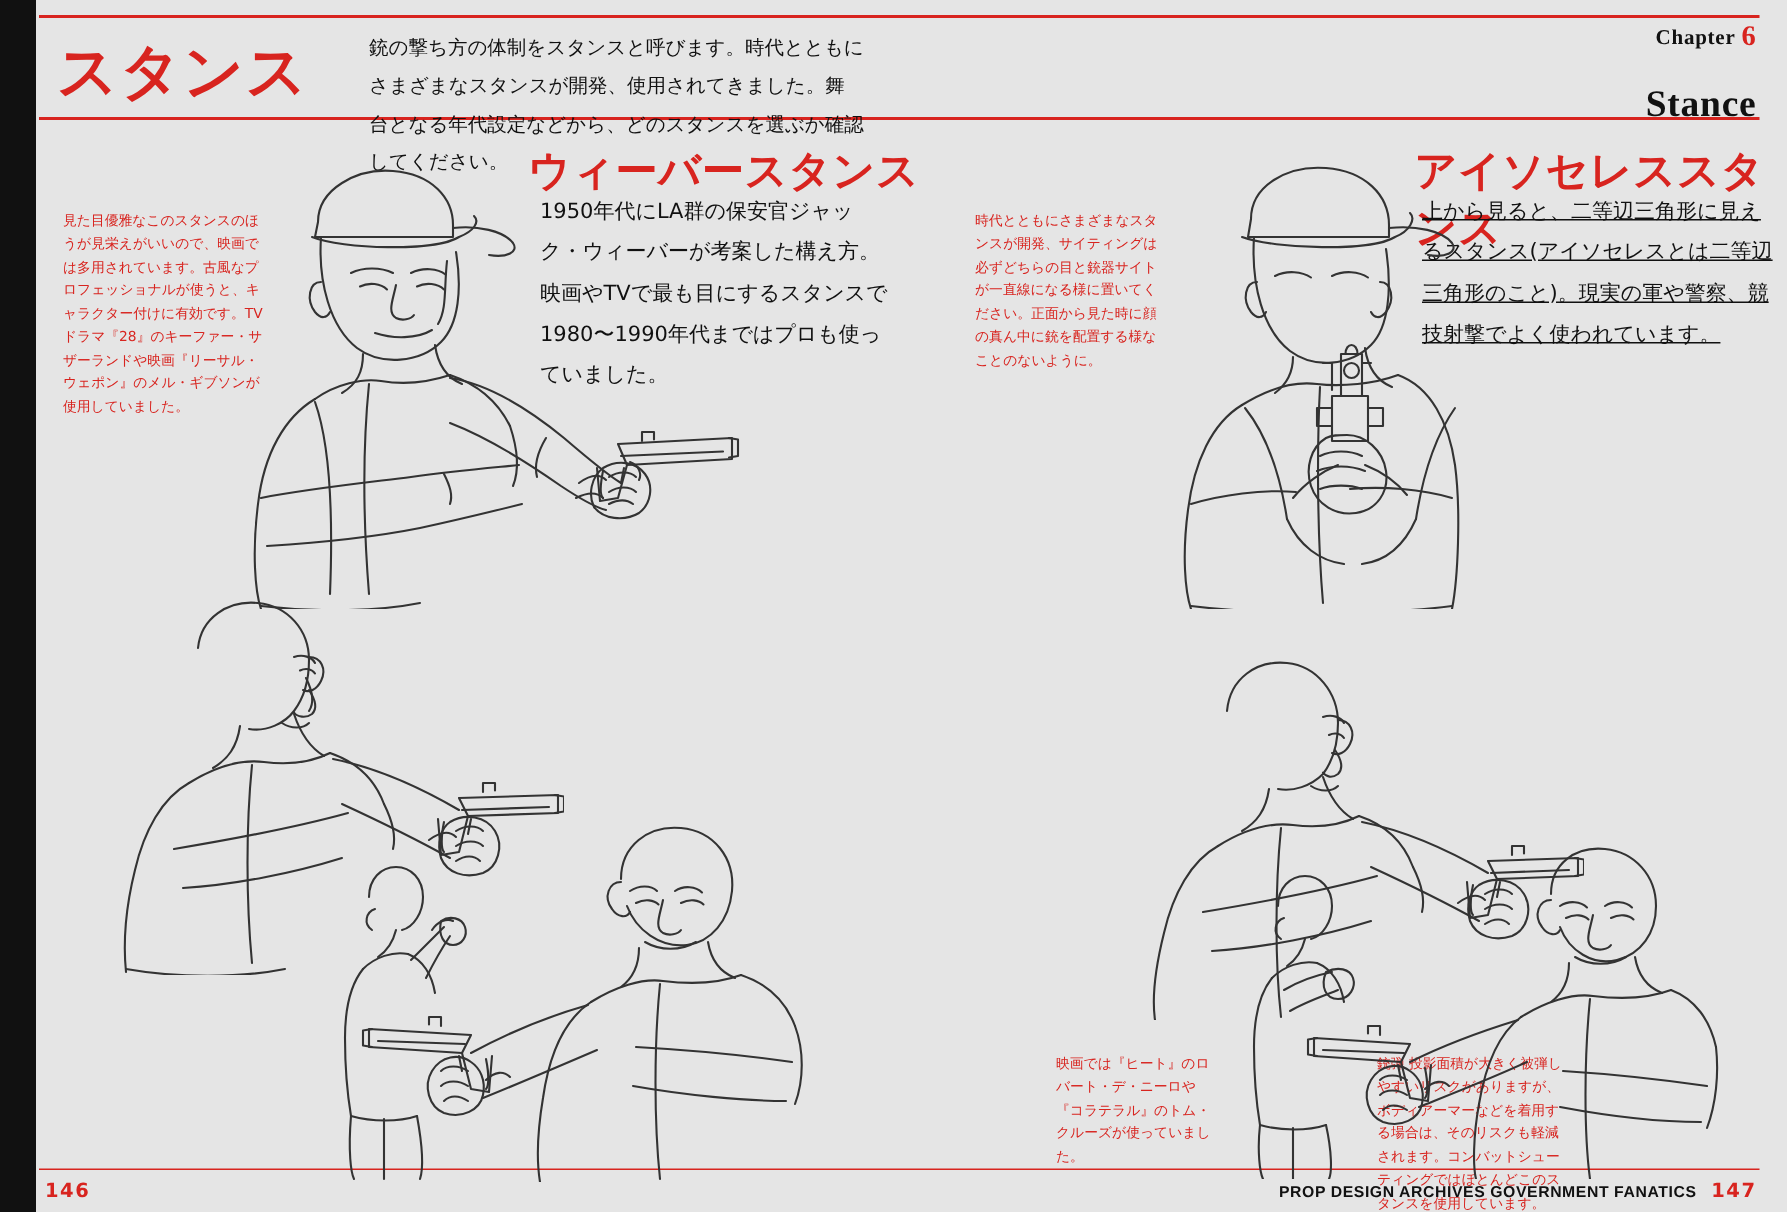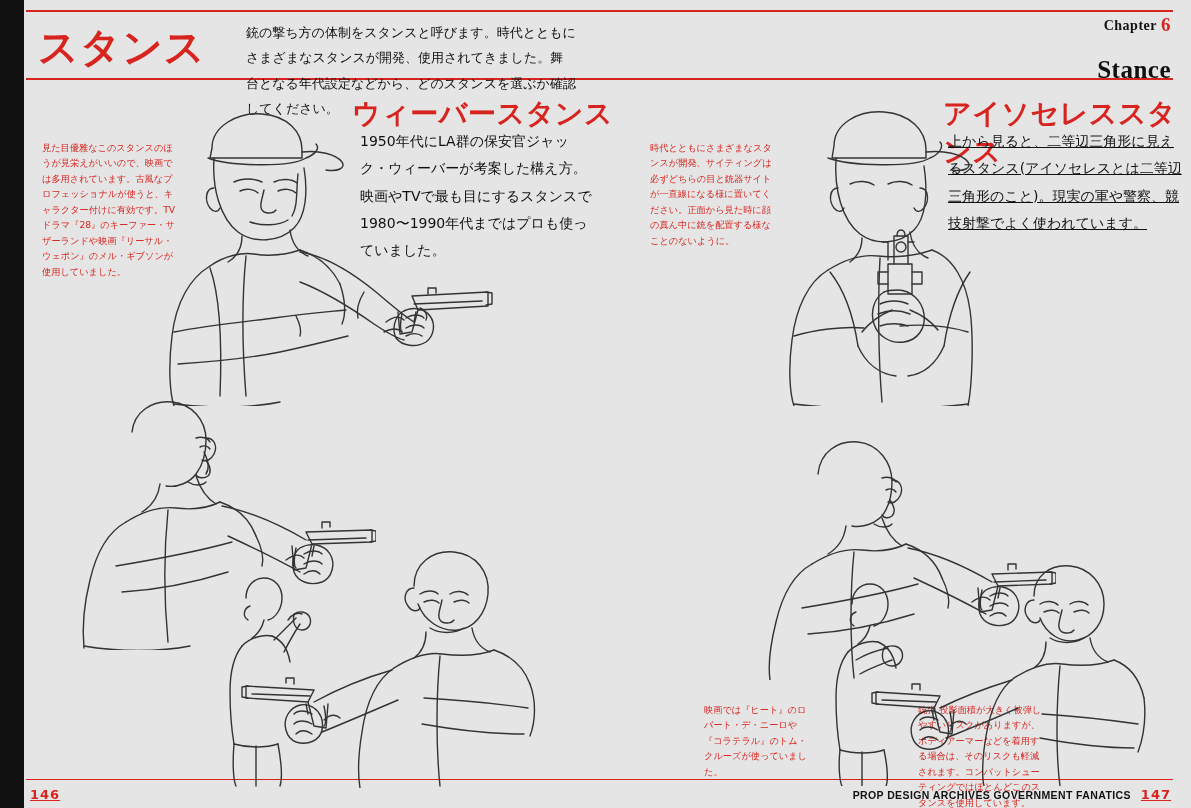--- a/index.html
+++ b/index.html
@@ -132,21 +132,20 @@
   .note.n5 { left: 918px; top: 702px; width: 130px; }
 
   .folio {
     position: absolute;
     bottom: 6px;
     font-size: 13px;
     font-weight: bold;
     color: #d8241f;
     letter-spacing: 1px;
     font-family: "DejaVu Sans", sans-serif;
-    text-decoration: underline;
   }
   .folio.left { left: 30px; }
   .folio.right { right: 20px; }
   .running-foot {
     position: absolute;
     bottom: 7px;
     right: 60px;
     font-size: 10.5px;
     font-weight: bold;
     color: #111;

